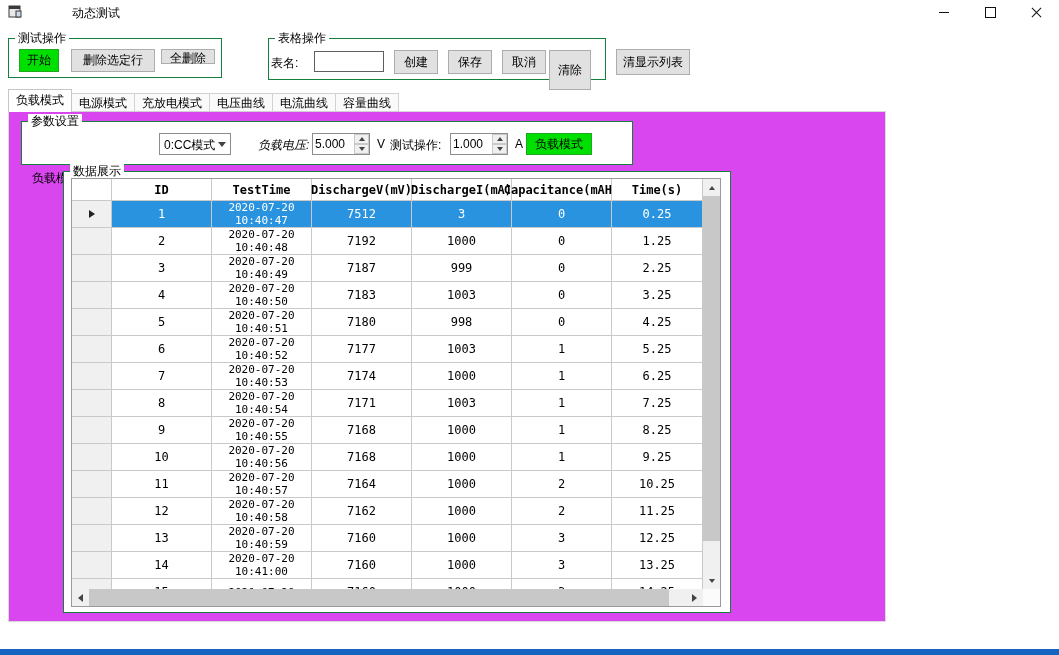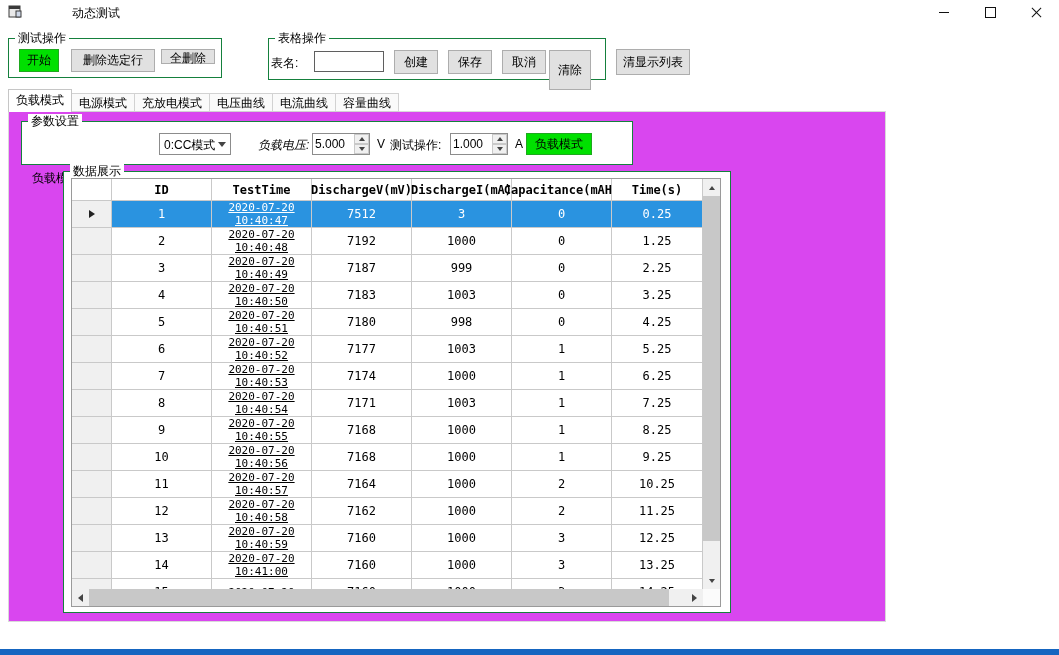--- a/index.html
+++ b/index.html
@@ -55,21 +55,21 @@
   .grid-main{position:absolute;left:0;top:0;width:631px;}
   .grid-header{display:flex;height:22px;}
   .gh{box-sizing:border-box;border-right:1px solid #c9c9c9;border-bottom:1px solid #c9c9c9;display:flex;
       align-items:center;justify-content:center;font:bold 12px "DejaVu Sans Mono",monospace;background:#fff;}
   .c-sel{width:40px}.c-id{width:100px}.c-time{width:100px}.c-v{width:100px}.c-i{width:100px}.c-cap{width:100px}.c-t{width:91px}
   .grid-body{height:388px;overflow:hidden;}
   .grid-row{display:flex;height:27px;}
   .gc{box-sizing:border-box;border-right:1px solid #c9c9c9;border-bottom:1px solid #c9c9c9;display:flex;
       align-items:center;justify-content:center;font:12px "DejaVu Sans Mono",monospace;background:#fff;}
   .gc.c-sel{background:#f0f0f0;}
-  .gc.c-time{flex-direction:column;font-size:11px;line-height:13px;text-decoration:underline;}
+  .gc.c-time{flex-direction:column;font-size:11px;line-height:13px;}
   .grid-row.selected .gc:not(.c-sel){background:var(--sel-blue,#2a93e0);color:#fff;}
   .tri-cur{width:0;height:0;border-top:4px solid transparent;border-bottom:4px solid transparent;border-left:6px solid #222;}
   .vscroll{position:absolute;left:631px;top:0;width:17px;height:410px;background:#f0f0f0;}
   .hscroll{position:absolute;left:0;top:410px;width:631px;height:17px;background:#f0f0f0;}
   .sb-btn{position:absolute;width:17px;height:17px;background:#f0f0f0;display:flex;align-items:center;justify-content:center;}
   .sb-top{top:0;left:0}.sb-bottom{top:393px;left:0}.sb-left{left:0;top:0}.sb-right{left:614px;top:0}
   .vthumb{position:absolute;left:0;top:17px;width:17px;height:345px;background:#c8c8c8;}
   .hthumb{position:absolute;left:17px;top:0;width:580px;height:17px;background:#c8c8c8;}
   .corner{position:absolute;left:631px;top:410px;width:17px;height:17px;background:#fbfbfb;}
   

